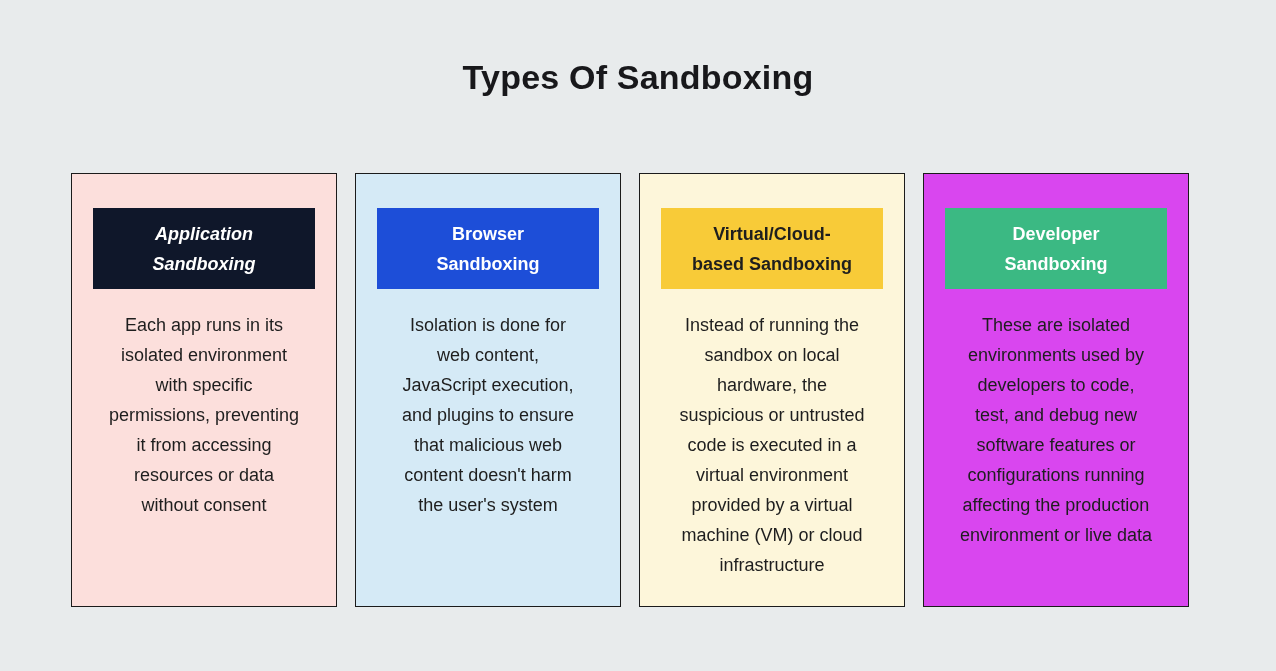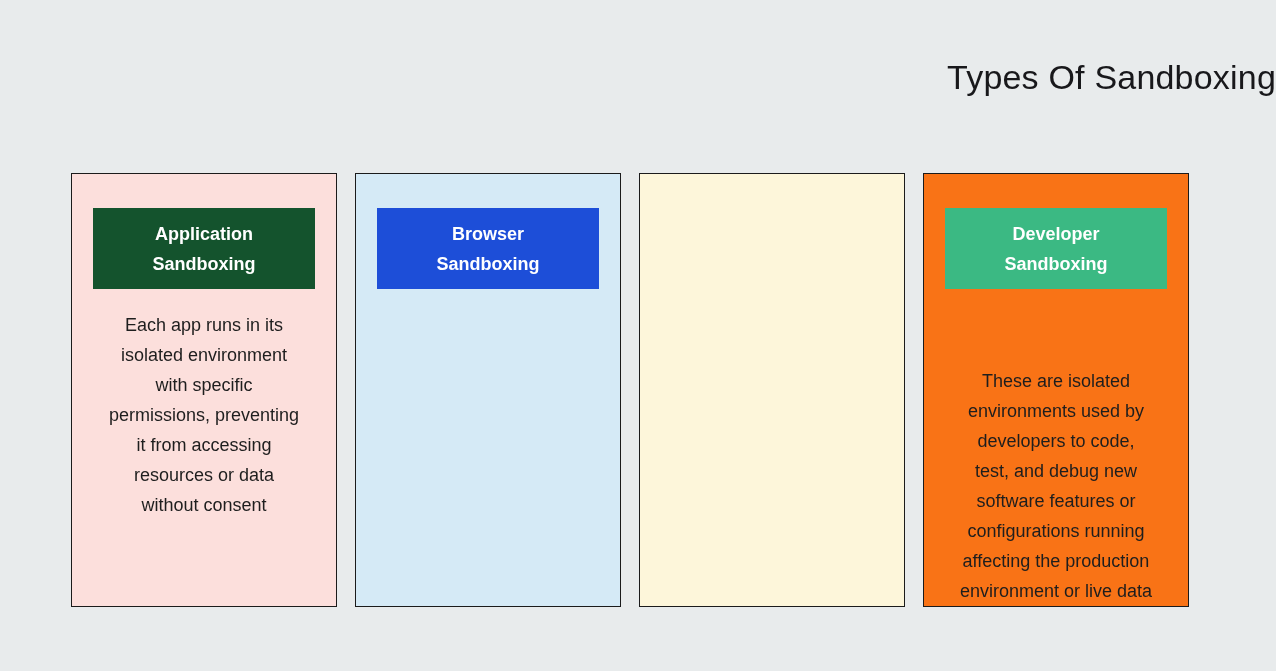--- a/index.html
+++ b/index.html
@@ -12,23 +12,23 @@
     position: relative;
     overflow: hidden;
     font-family: "Liberation Sans", sans-serif;
   }
   .title {
     position: absolute;
     top: 58px;
     left: 0;
     width: 100%;
     margin: 0;
-    text-align: right;
+    text-align: center;
     font-size: 34px;
-    font-weight: 400;
+    font-weight: 700;
     letter-spacing: 0.2px;
   }
   .cards {
     position: absolute;
     left: 71px;
     top: 173px;
     display: flex;
     gap: 18px;
   }
   .card {
@@ -62,40 +62,58 @@
   }
 </style>
 </head>
 <body style="background-color: rgb(232, 235, 236);">
 
 <h1 class="title" style="color: rgb(24, 24, 27);">Types Of Sandboxing</h1>
 
 <div class="cards">
 
   <section class="card" style="background-color: rgb(252, 223, 220); border-color: rgb(27, 27, 27);">
-    <div class="card-header" style="background-color: #14532d; color: rgb(255, 255, 255);">Application
+    <div class="card-header" style="background-color: #0f172a; color: rgb(255, 255, 255); font-style: italic;">Application
 Sandboxing</div>
     <p class="card-body" style="color: rgb(30, 30, 30);">Each app runs in its
 isolated environment
 with specific
 permissions, preventing
 it from accessing
 resources or data
 without consent</p>
   </section>
 
   <section class="card" style="background-color: rgb(213, 234, 246); border-color: rgb(27, 27, 27);">
     <div class="card-header" style="background-color: #1d4ed8; color: rgb(255, 255, 255);">Browser
 Sandboxing</div>
+    <p class="card-body" style="color: rgb(30, 30, 30);">Isolation is done for
+web content,
+JavaScript execution,
+and plugins to ensure
+that malicious web
+content doesn't harm
+the user's system</p>
   </section>
 
   <section class="card" style="background-color: rgb(253, 246, 218); border-color: rgb(27, 27, 27);">
+    <div class="card-header" style="background-color: rgb(248, 203, 56); color: rgb(30, 30, 30);">Virtual/Cloud-
+based Sandboxing</div>
+    <p class="card-body" style="color: rgb(30, 30, 30);">Instead of running the
+sandbox on local
+hardware, the
+suspicious or untrusted
+code is executed in a
+virtual environment
+provided by a virtual
+machine (VM) or cloud
+infrastructure</p>
   </section>
 
-  <section class="card" style="background-color: #f97316; border-color: rgb(27, 27, 27); justify-content: space-between;">
+  <section class="card" style="background-color: #d946ef; border-color: rgb(27, 27, 27);">
     <div class="card-header" style="background-color: rgb(59, 185, 131); color: rgb(255, 255, 255);">Developer
 Sandboxing</div>
     <p class="card-body" style="color: rgb(30, 30, 30);">These are isolated
 environments used by
 developers to code,
 test, and debug new
 software features or
 configurations running
 affecting the production
 environment or live data</p>

